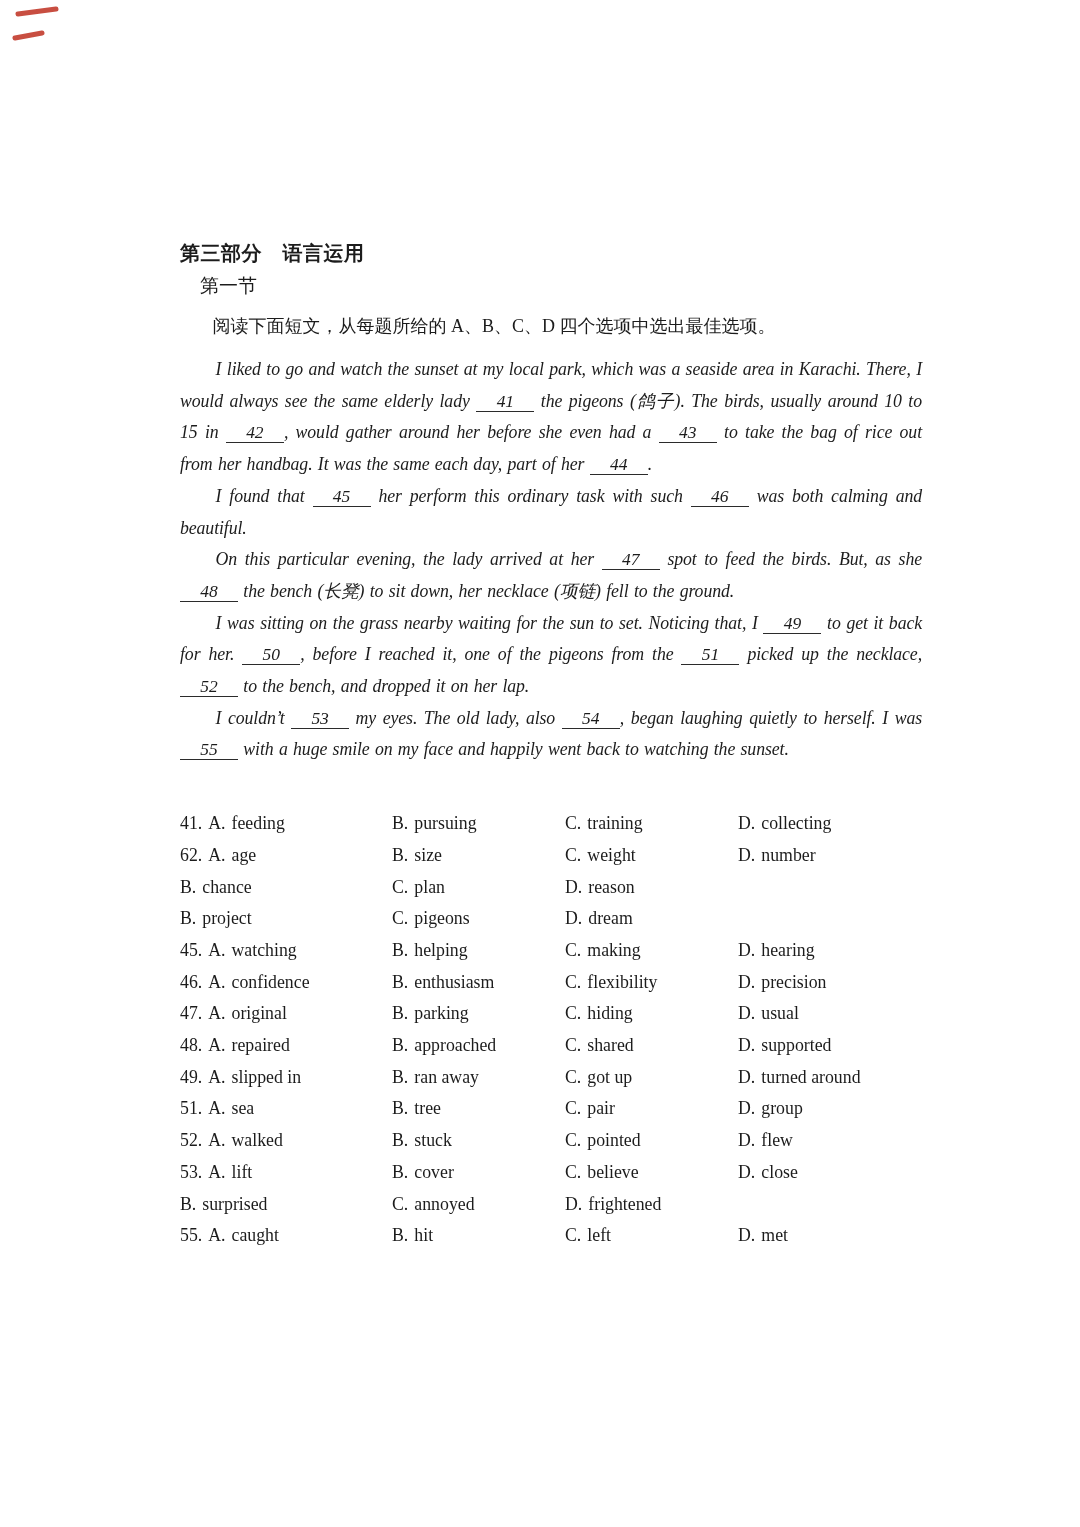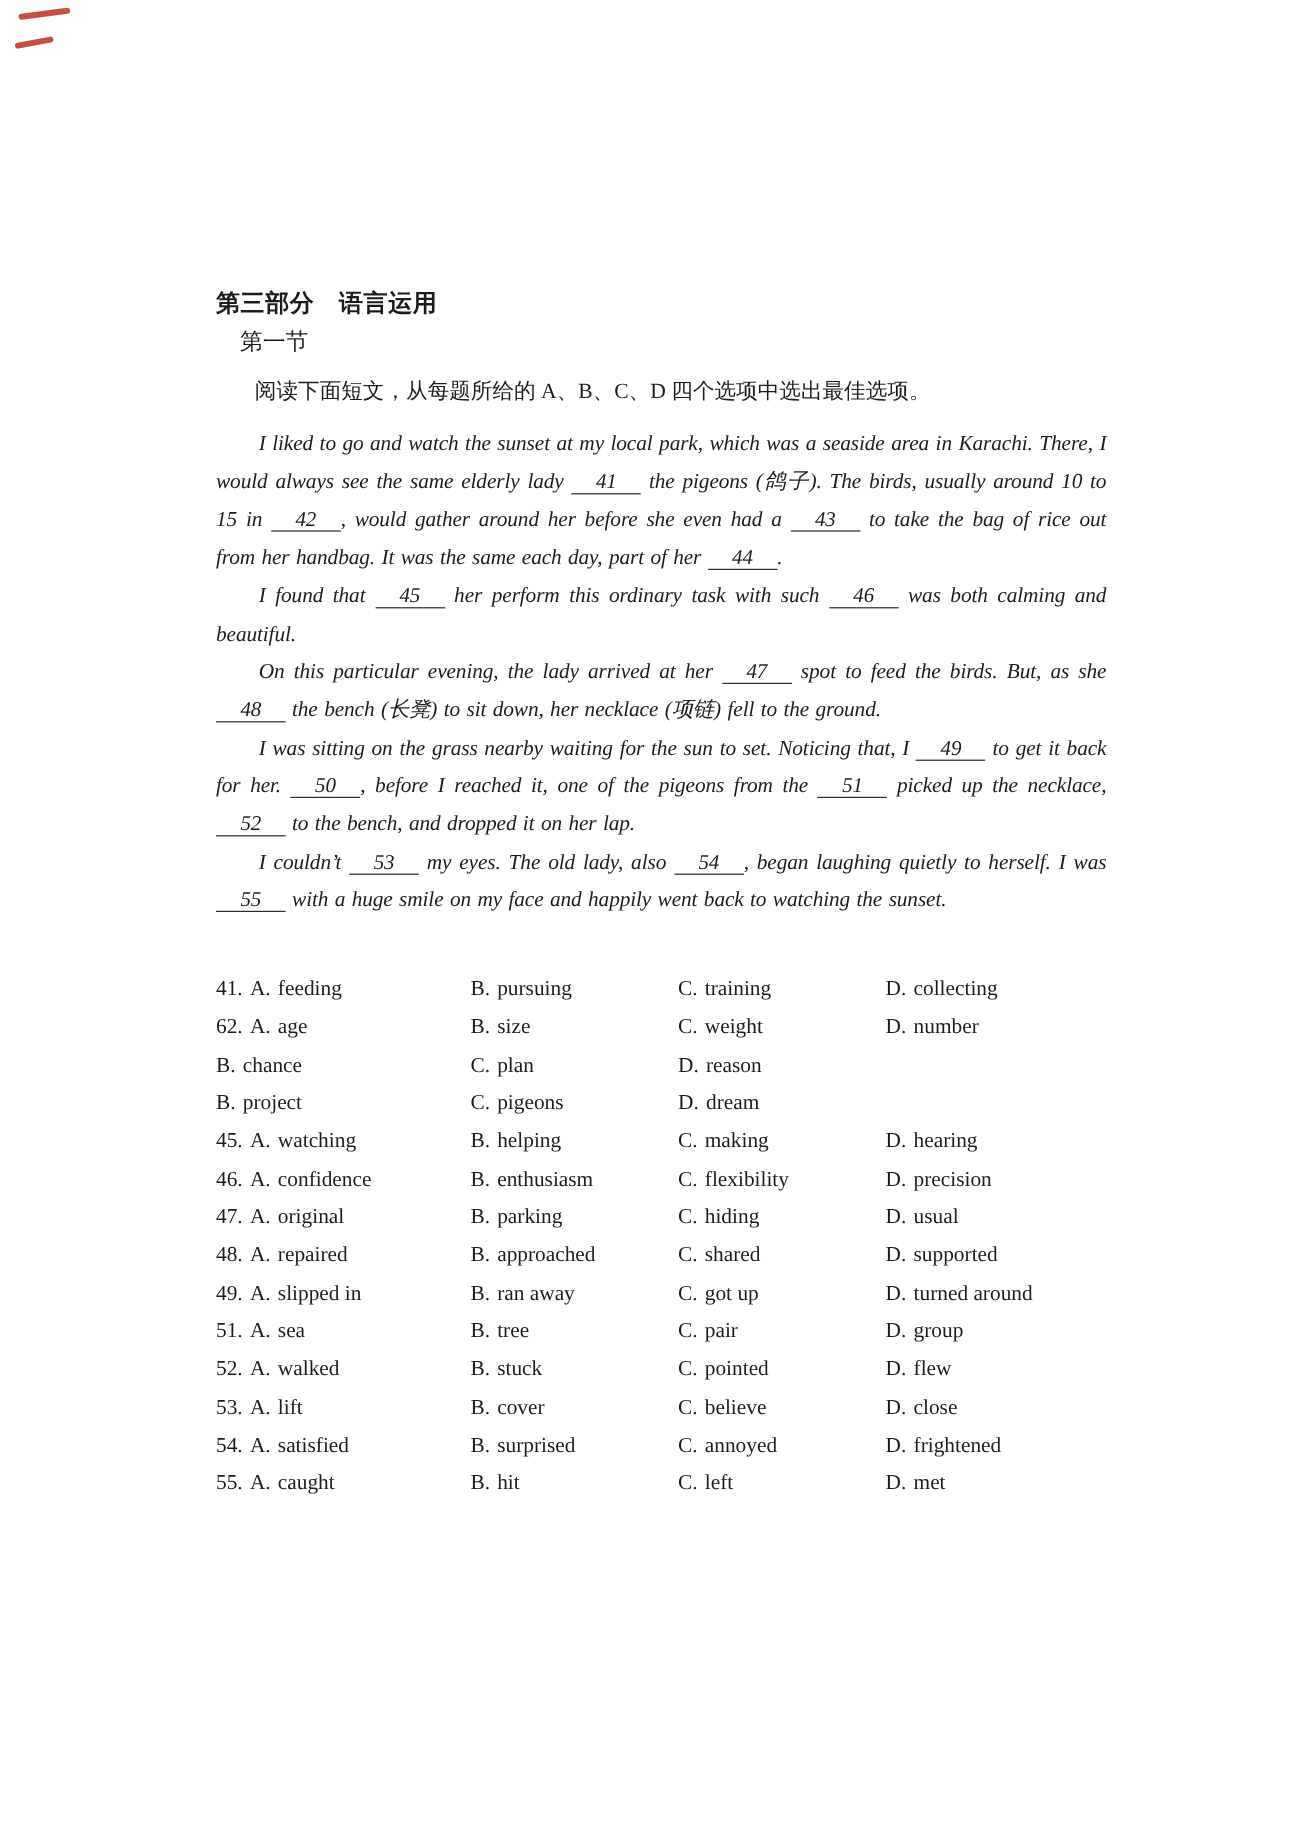--- a/index.html
+++ b/index.html
@@ -131,21 +131,20 @@
           <div class="qcell"><span class="qlabel">C.</span><span>pointed</span></div>
           <div class="qcell"><span class="qlabel">D.</span><span>flew</span></div>
         </div>
         <div class="qrow">
           <div class="qcell"><span class="qnum">53.</span><span class="qlabel">A.</span><span>lift</span></div>
           <div class="qcell"><span class="qlabel">B.</span><span>cover</span></div>
           <div class="qcell"><span class="qlabel">C.</span><span>believe</span></div>
           <div class="qcell"><span class="qlabel">D.</span><span>close</span></div>
         </div>
         <div class="qrow">
-          <div class="qcell"><span class="qnum">54.</span><span class="qlabel">A.</span><span>satisfied</span></div>
           <div class="qcell"><span class="qlabel">B.</span><span>surprised</span></div>
           <div class="qcell"><span class="qlabel">C.</span><span>annoyed</span></div>
           <div class="qcell"><span class="qlabel">D.</span><span>frightened</span></div>
         </div>
         <div class="qrow">
           <div class="qcell"><span class="qnum">55.</span><span class="qlabel">A.</span><span>caught</span></div>
           <div class="qcell"><span class="qlabel">B.</span><span>hit</span></div>
           <div class="qcell"><span class="qlabel">C.</span><span>left</span></div>
           <div class="qcell"><span class="qlabel">D.</span><span>met</span></div>
         </div>

